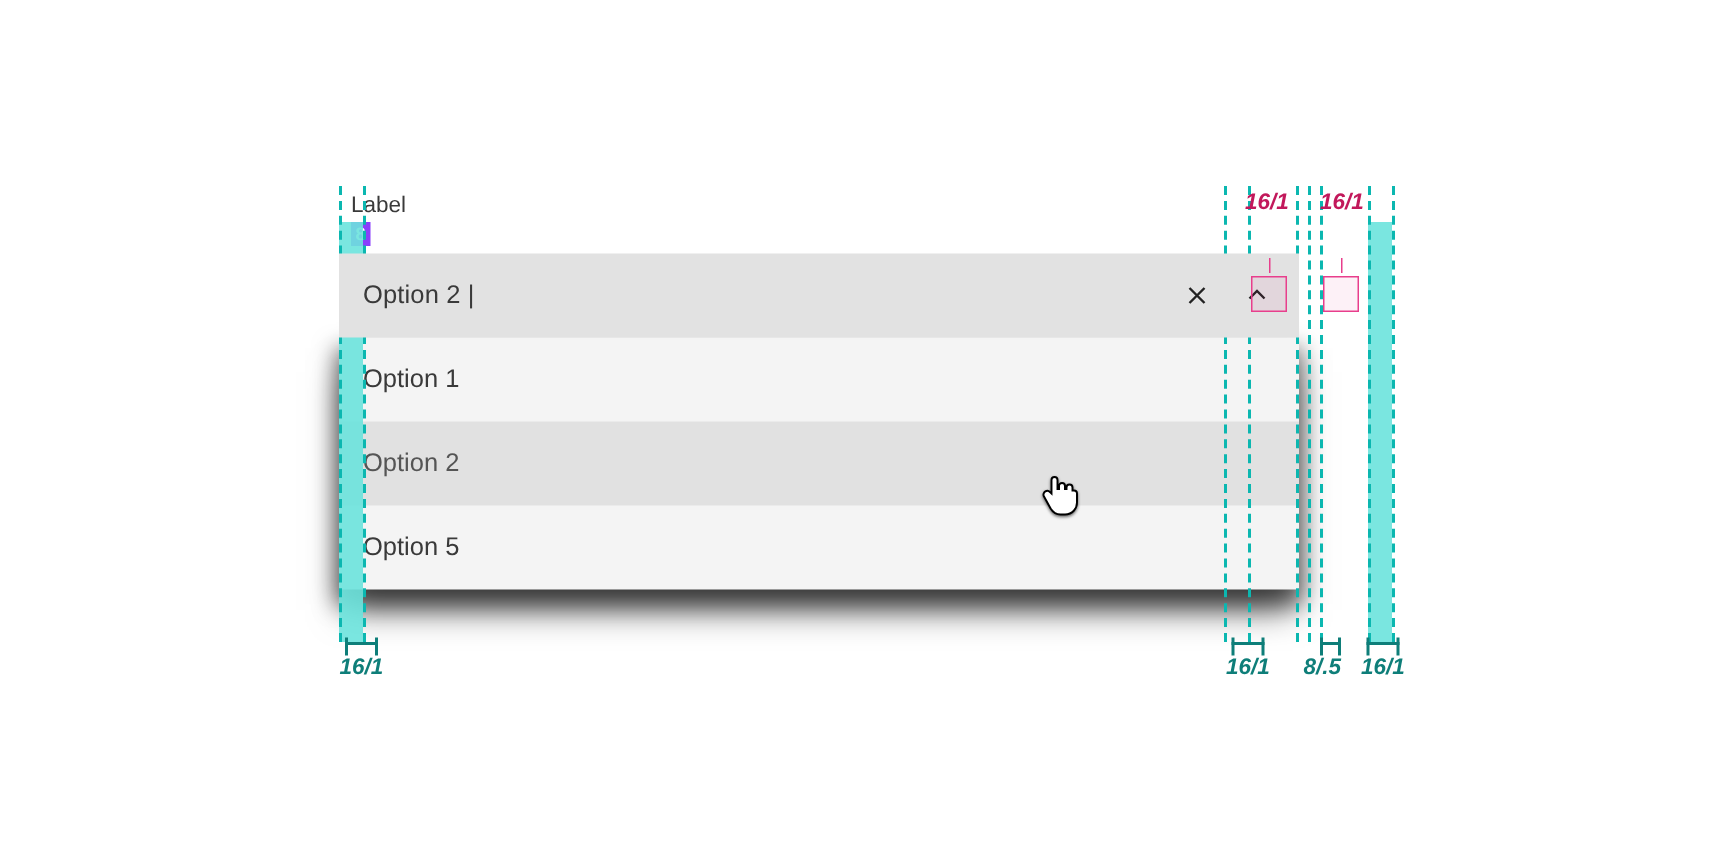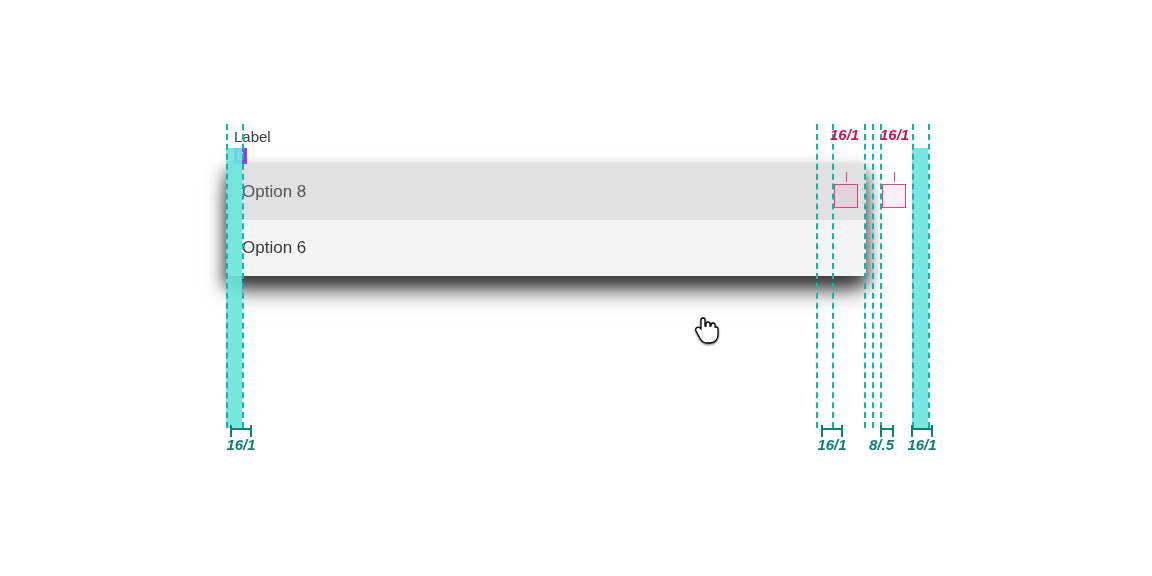--- a/index.html
+++ b/index.html
@@ -161,32 +161,52 @@
   <div class="vguide" style="left:0;"></div>
   <div class="vguide" style="left:16px;"></div>
   <div class="vguide" style="left:590px;"></div>
   <div class="vguide" style="left:606px;"></div>
   <div class="vguide" style="left:638px;"></div>
   <div class="vguide" style="left:646px;"></div>
   <div class="vguide" style="left:654px;"></div>
   <div class="vguide" style="left:686px;"></div>
   <div class="vguide" style="left:702px;"></div>
 
+  <div class="field">
+    <span class="value">Option 2 |</span>
+    <div class="btns">
+      <div class="ibtn">
+        <span>
+          <svg viewBox="0 0 16 16">
+              <path d="M3 3 L13 13 M13 3 L3 13" stroke="#222" stroke-width="1.6" fill="none"></path>
+            </svg>
+        </span>
+      </div>
+      <div class="ibtn">
+        <span>
+          <svg viewBox="0 0 16 16">
+              <path d="M3 10 L8 5 L13 10" stroke="#222" stroke-width="1.6" fill="none"></path>
+            </svg>
+        </span>
+      </div>
+    </div>
+  </div>
 
   
   <div class="pinkbox" style="left:608px; top:56px;"></div>
   <div class="pinkbox" style="left:656px; top:56px;"></div>
   <div class="pinktick" style="left:620px; top:44px;"></div>
   <div class="pinktick" style="left:668px; top:44px;"></div>
   <div class="pinklabel" style="left:604px; top:-2px;">16/1</div>
   <div class="pinklabel" style="left:654px; top:-2px;">16/1</div>
 
   <div class="panel">
-    <div class="opt hover">Option 8</div>
-    <div class="opt">Option 6</div>
+    <div class="opt">Option 1</div>
+    <div class="opt hover">Option 2</div>
+    <div class="opt">Option 5</div>
   </div>
 
   
   <div class="cursor">
     <svg viewBox="0 0 26 30">
       <path d="M9 3c1.2 0 2 .9 2 2v6h1V9c0-1.1.9-2 2-2s2 .9 2 2v2h1v-1c0-1.1.9-2 2-2s2 .9 2 2v2h1c1.1 0 2 .9 2 2v6c0 4-3 8-8 8h-3c-3 0-5-1.4-6.6-4L2 16c-.7-1.2-.3-2.7.9-3.4 1-.6 2.3-.4 3.1.5L7 14V5c0-1.1.9-2 2-2z" fill="#fff" stroke="#000" stroke-width="1.3"></path>
     </svg>
   </div>
 
   

